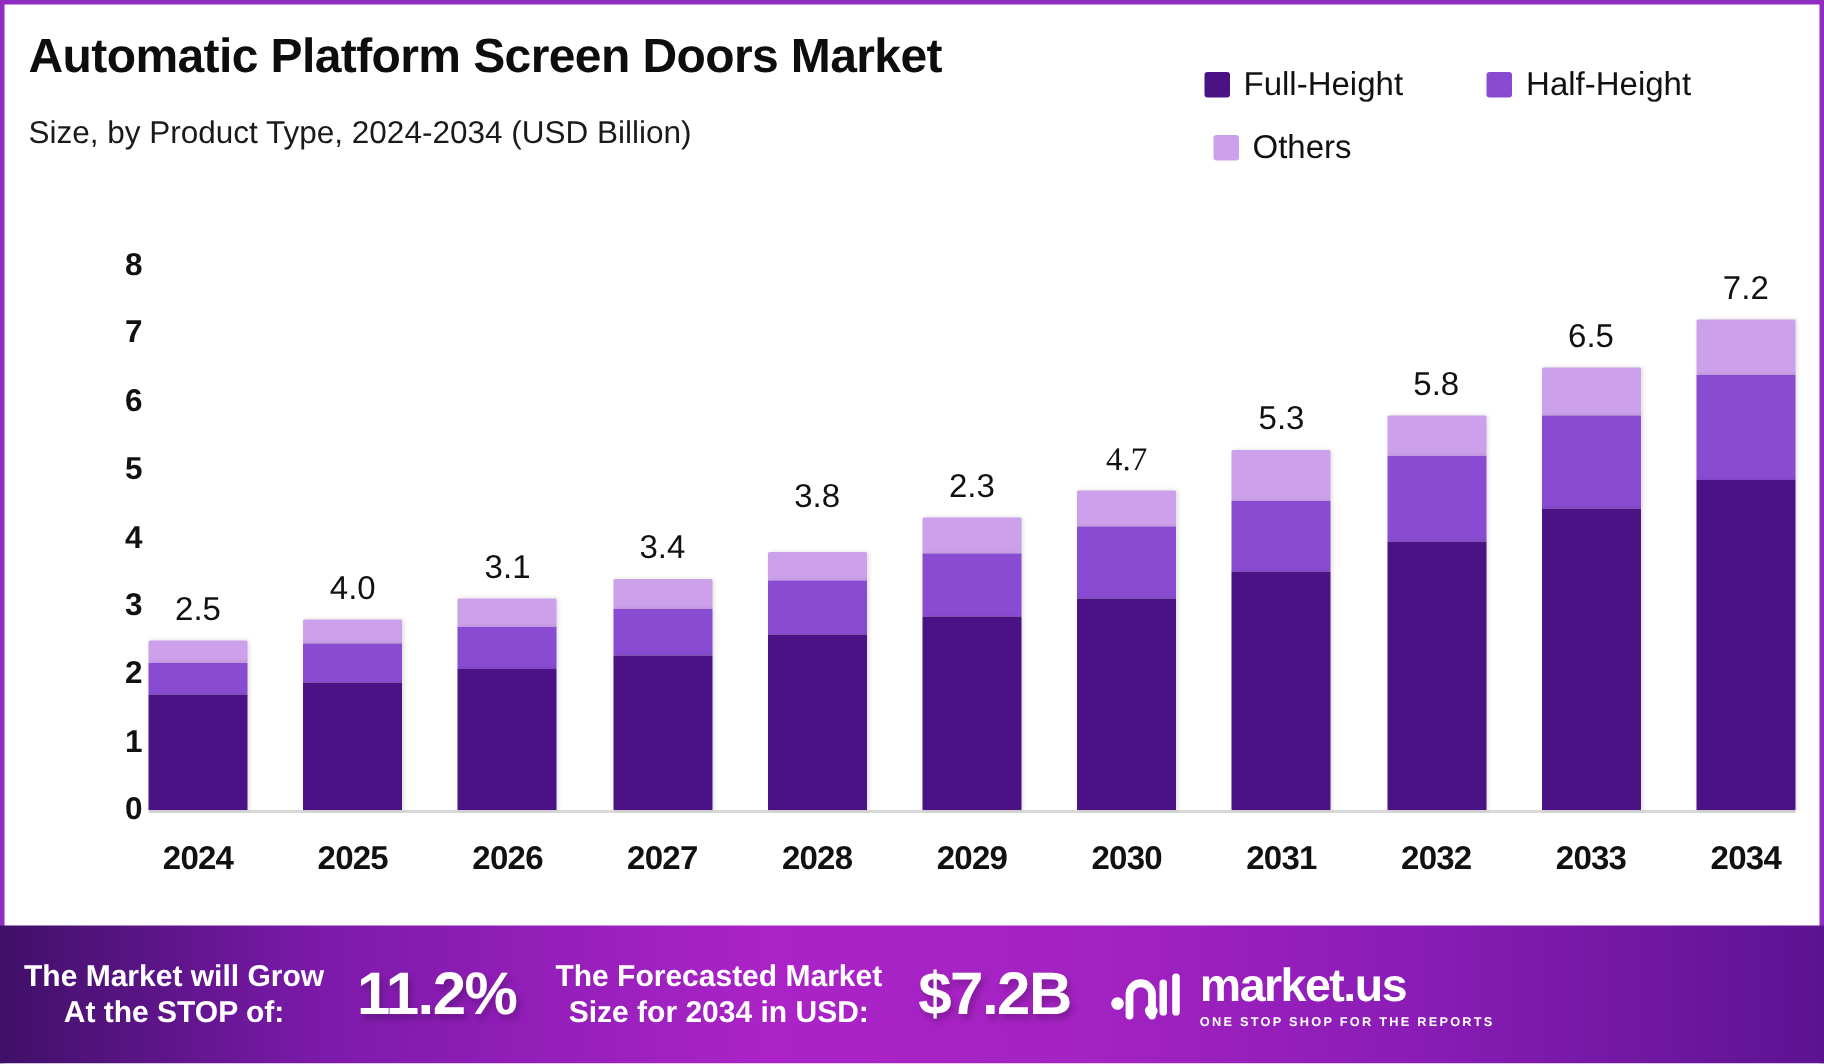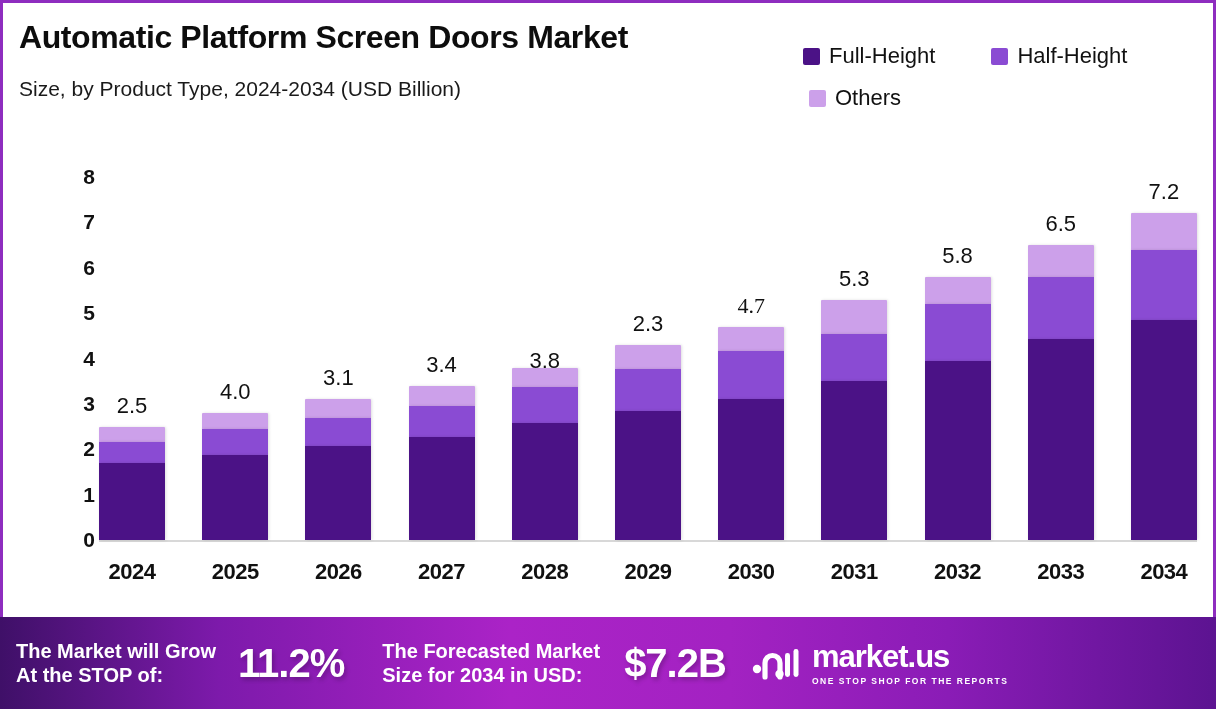--- a/index.html
+++ b/index.html
@@ -92,28 +92,28 @@
     position: absolute; left: -3px; bottom: 0;
     width: 1216px; height: 92px;
     background: linear-gradient(90deg,#3f1068 0%, #7d1aab 18%, #ab23c7 42%, #a322c2 60%, #8a1cb6 78%, #5c1391 100%);
     display: flex; align-items: center; color: #fff;
     overflow: hidden;
   }
   .f-text {
     font-size: 20px; font-weight: 800; line-height: 1.22;
     white-space: nowrap;
   }
-  .f-cagr-text { margin-left: 16px; }
+  .f-cagr-text { margin-left: 16px; text-align: center; }
   .f-big {
     font-size: 40px; font-weight: 800; letter-spacing: -1px;
     text-shadow: 2px 3px 4px rgba(0,0,0,0.22);
     white-space: nowrap;
   }
   .f-cagr-value { margin-left: 22px; }
-  .f-fore-text { margin-left: 38px; }
+  .f-fore-text { margin-left: 26px; text-align: center; }
   .f-fore-value { margin-left: 24px; }
 
   .logo { display: flex; align-items: center; margin-left: 22px; }
   .logo-mark { width: 54px; height: 40px; flex: none; }
   .logo-text { margin-left: 10px; }
   .logo-word {
     font-size: 31px; font-weight: 800; letter-spacing: -1px;
     line-height: 1; white-space: nowrap;
   }
   .logo-tag {
@@ -183,21 +183,21 @@
           <div class="seg" style="background: rgb(138, 75, 211); height: 28.5862px;"></div>
           <div class="seg" style="background: rgb(75, 18, 134); height: 93.9262px;"></div>
         </div>
         <div class="bar-col">
           <div class="bar-value" style="bottom: 162.275px;">3.4</div>
           <div class="seg others" style="background: rgb(204, 160, 234); height: 20.4187px;"></div>
           <div class="seg" style="background: rgb(138, 75, 211); height: 30.855px;"></div>
           <div class="seg" style="background: rgb(75, 18, 134); height: 103.001px;"></div>
         </div>
         <div class="bar-col">
-          <div class="bar-value" style="bottom: 166px;">3.8</div>
+          <div class="bar-value" style="bottom: 196px;">3.8</div>
           <div class="seg others" style="background: rgb(204, 160, 234); height: 19.5113px;"></div>
           <div class="seg" style="background: rgb(138, 75, 211); height: 36.3px;"></div>
           <div class="seg" style="background: rgb(75, 18, 134); height: 116.614px;"></div>
         </div>
         <div class="bar-col">
           <div class="bar-value" style="bottom: 203.112px;">2.3</div>
           <div class="seg others" style="background: rgb(204, 160, 234); height: 24.0487px;"></div>
           <div class="seg" style="background: rgb(138, 75, 211); height: 42.1987px;"></div>
           <div class="seg" style="background: rgb(75, 18, 134); height: 128.865px;"></div>
         </div>

